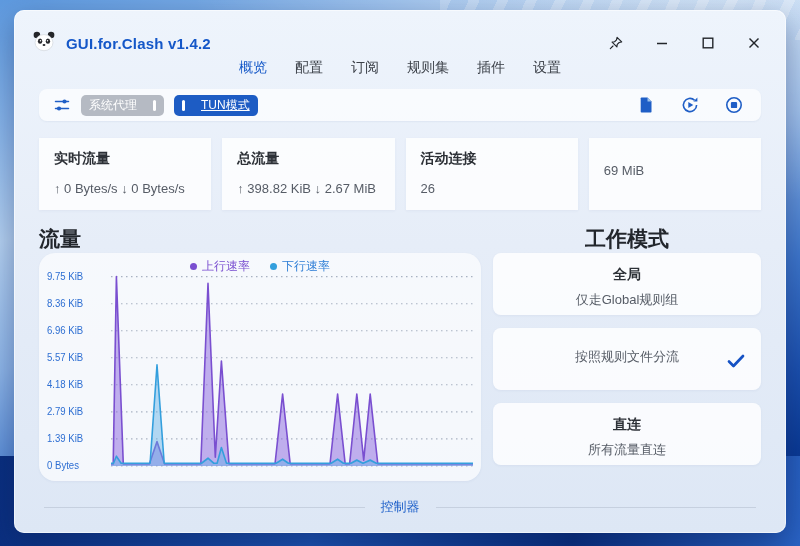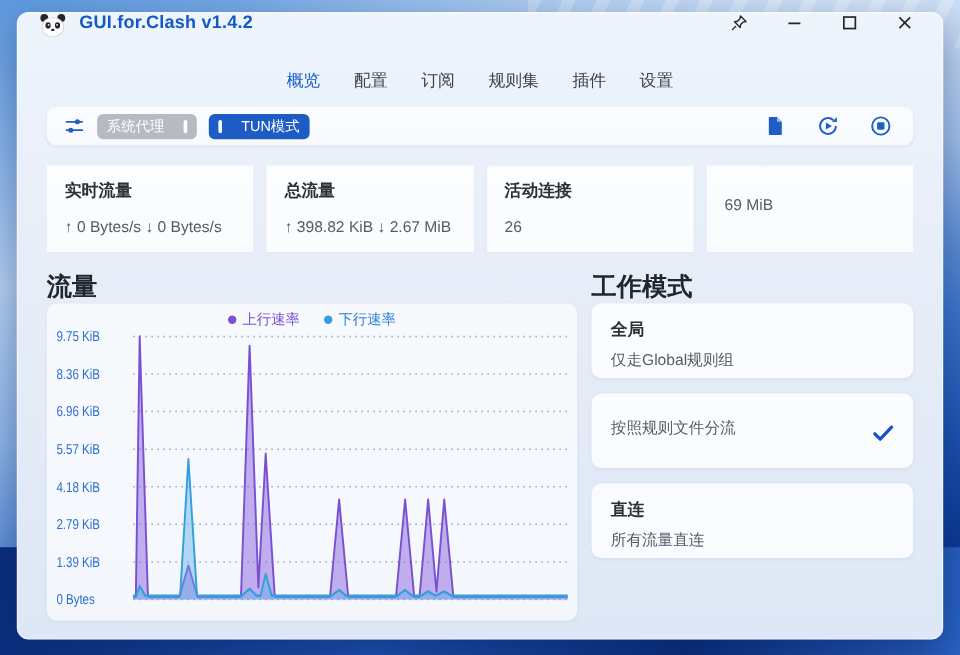--- a/index.html
+++ b/index.html
@@ -25,21 +25,21 @@
 
   .window {
     position:absolute; left:14px; top:10px; width:772px; height:523px;
     border-radius:10px;
     background:linear-gradient(180deg,#eef4fc 0%,#e6edf8 45%,#dde7f5 100%);
     box-shadow:0 10px 30px rgba(8,28,80,0.4), 0 0 0 1px rgba(255,255,255,0.5) inset;
     overflow:hidden;
   }
 
   
-  .titlebar { height:42px; display:flex; align-items:flex-start; padding:0 23px 0 18px; }
+  .titlebar { height:42px; display:flex; align-items:flex-end; padding:0 23px 0 18px; }
   .app-icon { width:24px; height:22px; margin-right:10px; }
   .app-title { font-size:15px; font-weight:bold; color:#1457c8; letter-spacing:.2px; }
   .win-controls { margin-left:auto; display:flex; align-items:center; gap:28px; }
   .win-btn { width:18px; height:18px; display:flex; align-items:center; justify-content:center; cursor:pointer; color:#23262b; }
 
   
   .nav { display:flex; justify-content:center; gap:28px; margin-top:2px; height:28px; align-items:center; }
   .nav-tab { font-size:14px; color:#3c4149; cursor:pointer; }
   .nav-tab.active { color:#1659c8; }
 
@@ -47,39 +47,39 @@
   .toolbar {
     margin:7px 25px 0; height:32px; border-radius:8px;
     background:rgba(255,255,255,0.68);
     box-shadow:0 1px 2px rgba(30,60,120,0.06);
     display:flex; align-items:center; padding:0 14px; gap:10px;
   }
   .pill { height:21px; border-radius:5px; display:flex; align-items:center; gap:16px;
           padding:0 8px; font-size:12px; color:#fff; cursor:pointer; }
   .pill .bar { width:3px; height:11px; border-radius:2px; background:#fff; }
   .pill-gray { background:#b5bac3; }
-  .pill-blue { background:#1d5cc4; }
+  .pill-blue { background:#1d5cc4;text-decoration:underline; }
   .tb-spacer { flex:1; }
   .tb-icons { display:flex; align-items:center; gap:26px; margin-right:4px; }
   .tb-icon { width:18px; height:18px; cursor:pointer; }
 
   
   .stats { margin:17px 25px 0; display:flex; gap:11px; }
   .stat-card { flex:1; height:72px; border-radius:0; background:rgba(255,255,255,0.82);
                box-shadow:0 1px 3px rgba(30,60,120,0.05); padding:12px 15px; }
   .stat-title { font-size:14px; font-weight:bold; color:#2d3137; }
   .stat-value { font-size:13px; color:#565c66; margin-top:13px; }
 
   
   .main { margin:15px 25px 0; display:flex; gap:12px; }
   .col-left { width:442px; flex:0 0 442px; }
-  .col-right { flex:1; }
+  .col-right { flex:1;text-align:center; }
   .section-title { font-size:21px; font-weight:bold; color:#22262c; margin-bottom:10px; height:18px; }
 
-  .chart-card { height:264px; border-radius:8px; background:rgba(255,255,255,0.66);
+  .chart-card { height:228px; border-radius:16px; background:rgba(255,255,255,0.66);
                 position:relative; overflow:hidden; box-shadow:0 1px 3px rgba(30,60,120,0.05); }
   .legend { position:absolute; top:5px; left:0; right:0; display:flex; justify-content:center;
             gap:20px; font-size:12px; z-index:2; }
   .legend-item { display:flex; align-items:center; gap:5px; cursor:pointer; }
   .legend-dot { width:7px; height:7px; border-radius:50%; }
   .chart-svg { position:absolute; inset:0; width:100%; height:100%; }
 
   .mode-card { height:62px; border-radius:8px; background:rgba(255,255,255,0.82);
                box-shadow:0 1px 3px rgba(30,60,120,0.05); padding:13px 16px;
                position:relative; margin-bottom:13px; cursor:pointer; }

